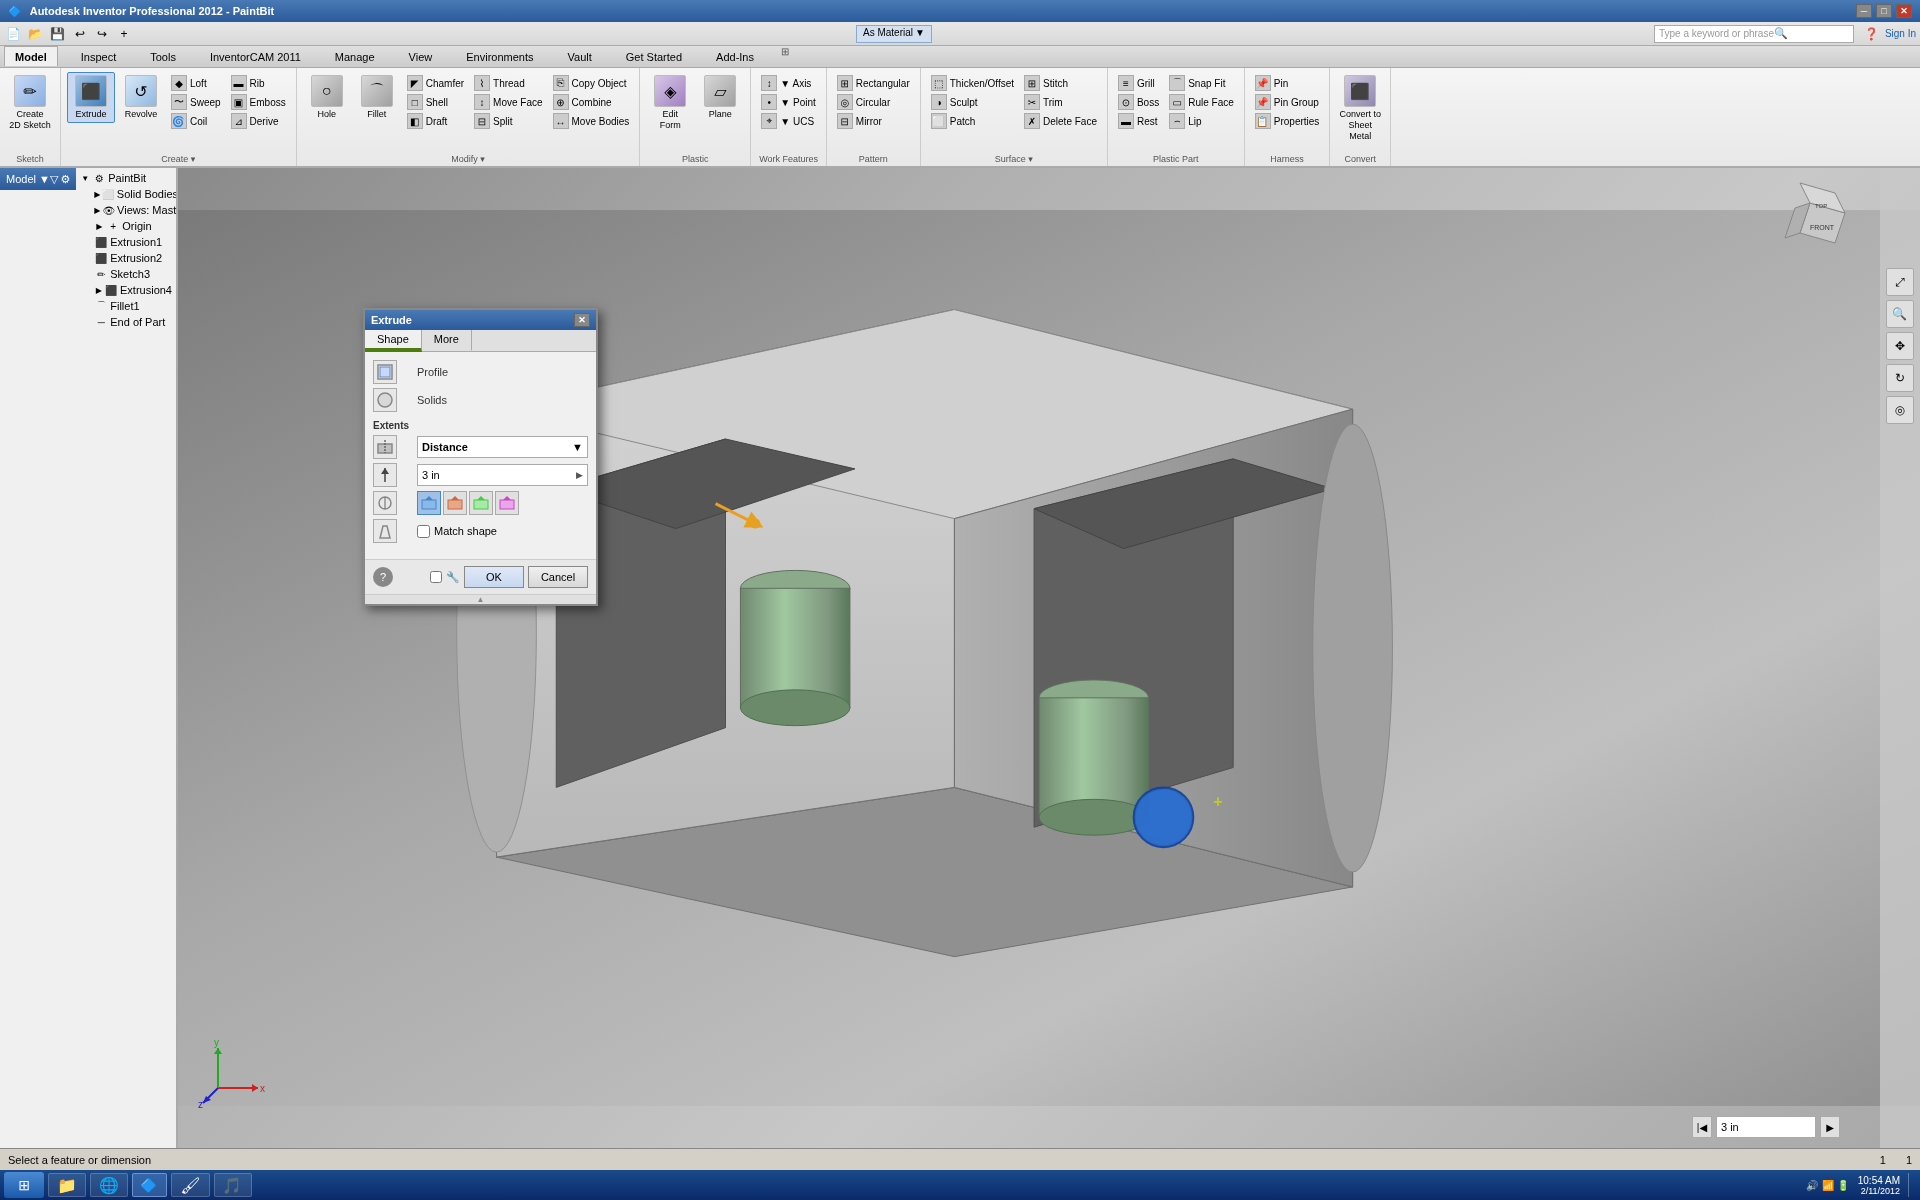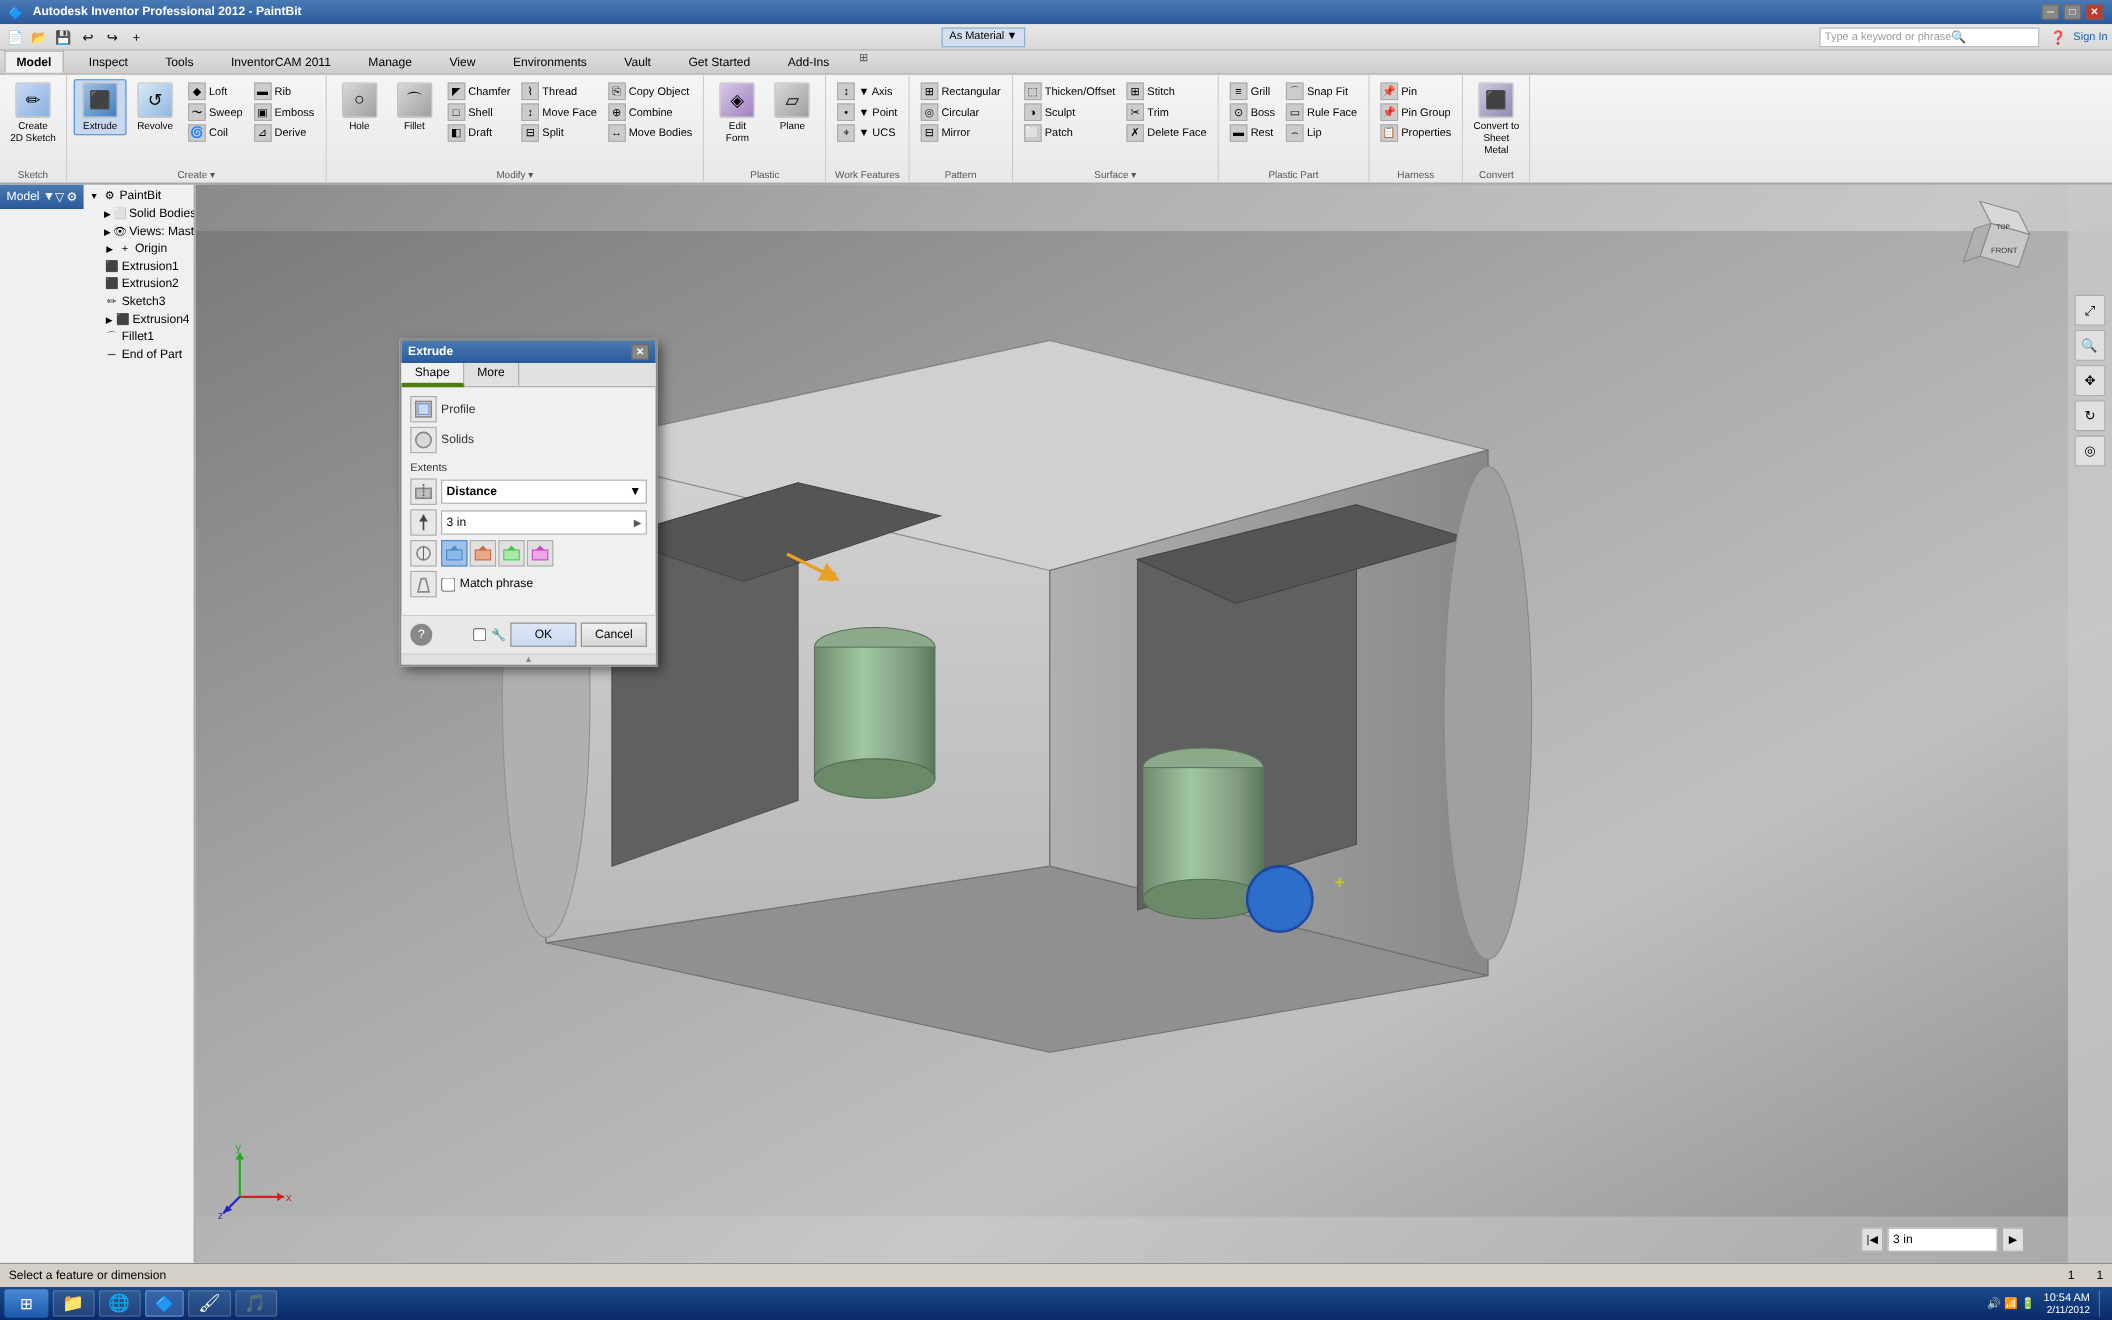--- a/index.html
+++ b/index.html
@@ -165,22 +165,22 @@
     }
     .dialog-tab {
       padding: 3px 12px; font-size: 11px; cursor: pointer;
       border-right: 1px solid #aaa; border-bottom: 1px solid transparent;
     }
     .dialog-tab.active {
       background: #f0f0f0; border-bottom: 4px solid #4d7c0f; margin-bottom: -1px;
     }
     #dialog-body { padding: 8px; }
     .dialog-section { margin-bottom: 8px; }
-    .dialog-section-label { font-size: 10px; font-weight: normal; margin-bottom: 4px; color: #333; }
-    .dialog-row { display: flex; align-items: center; gap: 4px; margin-bottom: 4px; }
+    .dialog-section-label { font-size: 10px; font-weight: bold; margin-bottom: 4px; color: #333; }
+    .dialog-row { display: flex; align-items: center; gap: 20px; margin-bottom: 4px; }
     .dialog-field-btn {
       width: 24px; height: 24px; background: #e8e8e8; border: 1px solid #aaa;
       display: flex; align-items: center; justify-content: center; cursor: pointer; font-size: 10px;
     }
     .dialog-field-label { font-size: 11px; color: #333; }
     .dialog-dropdown {
       flex: 1; height: 22px; background: white; border: 1px solid #aaa;
       display: flex; align-items: center; justify-content: space-between;
       padding: 0 4px; font-size: 11px; cursor: pointer; font-weight: bold;
     }
@@ -818,21 +818,21 @@
             </div>
           </div>
           <div class="dialog-row">
             <div class="dialog-field-btn">
               <svg width="18" height="18">
                   <polygon points="4,16 14,16 11,4 7,4" fill="none" stroke="#888" stroke-width="1.5"></polygon>
                 </svg>
             </div>
             <div class="dialog-checkbox-row">
               <input type="checkbox" style="">
-              <span>Match phrase</span>
+              <span>Match shape</span>
             </div>
           </div>
         </div>
 
 
       </div>
       <div id="dialog-footer">
         <div class="help-btn">?</div>
         <div style="display:flex; gap:4px; align-items:center;">
           <input type="checkbox" style="width: 12px; height: 12px;">

